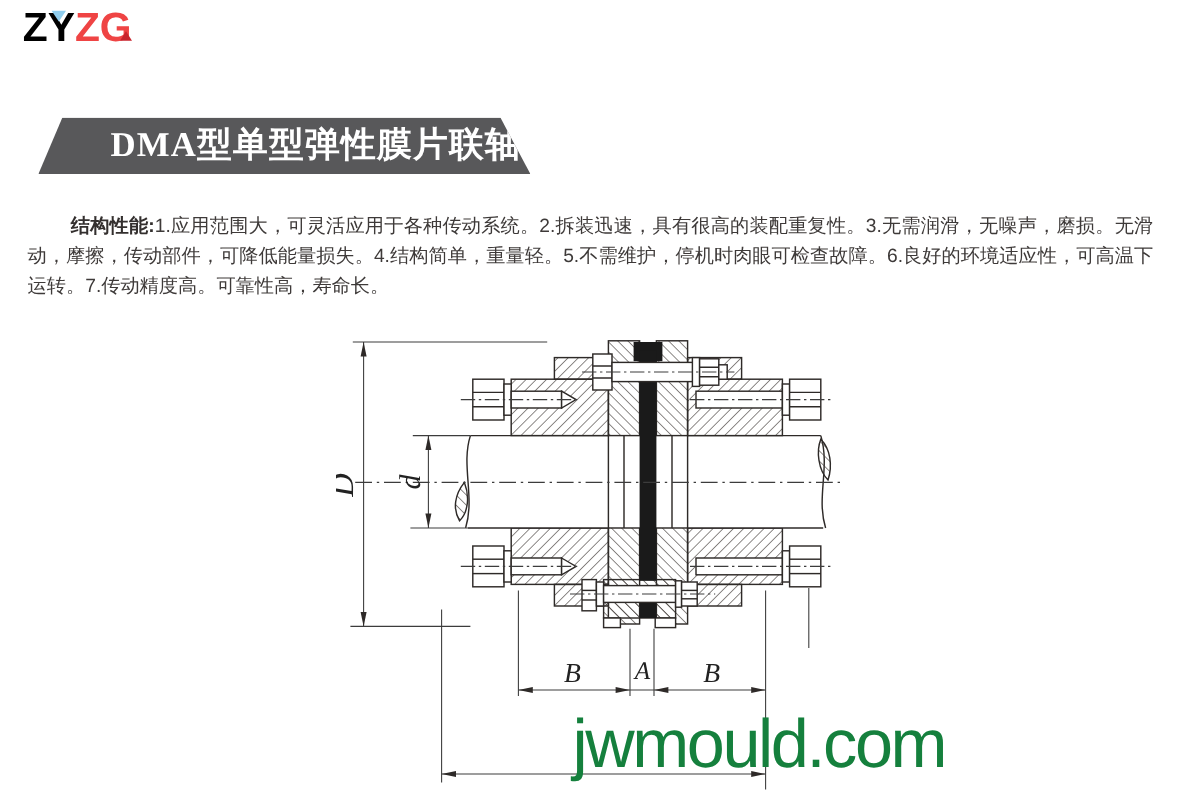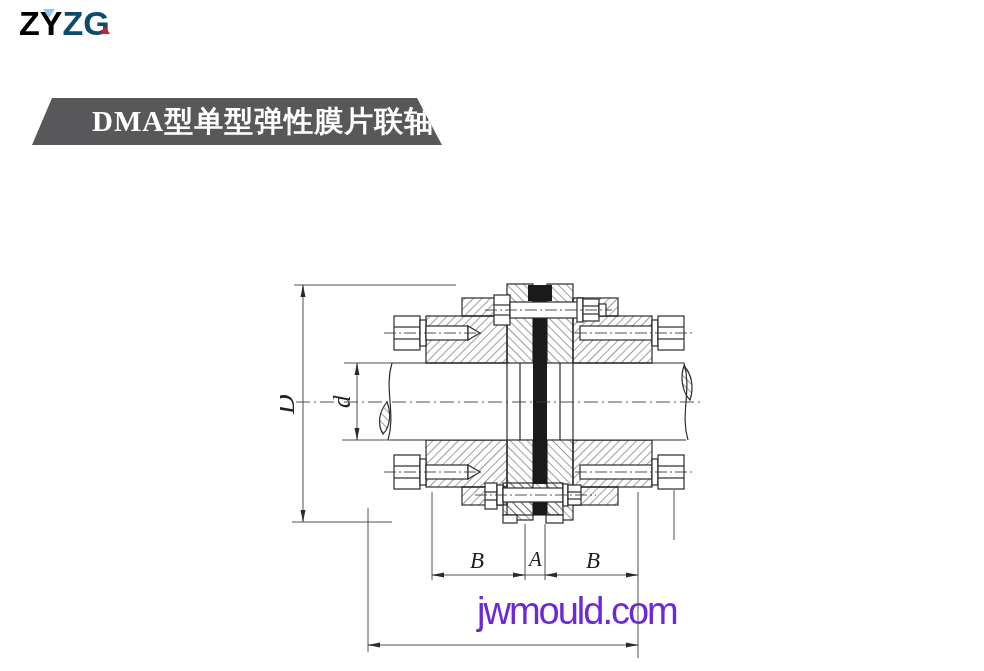--- a/index.html
+++ b/index.html
@@ -3,59 +3,60 @@
 <meta charset="utf-8">
 <style>
   html,body{margin:0;padding:0;background:#ffffff;}
   #page{position:relative;width:984px;height:671px;background:#ffffff;overflow:hidden;
         font-family:"Liberation Sans","DejaVu Sans",sans-serif;}
 
   
   .logo{position:absolute;left:19px;top:6px;font-size:34px;font-weight:800;
         letter-spacing:0px;line-height:34px;white-space:nowrap;}
   .logo .zy{color:#000000;}
-  .logo .zg{color:#0c4a6e;}
+  .logo .zg{color:#ef4444;}
   .tri{position:absolute;width:0;height:0;}
   .tri-blue{left:24px;top:3px;border-left:6px solid transparent;border-right:6px solid transparent;border-top:9px solid #8fcdee;}
   .tri-red{left:81px;top:20px;border-left:5px solid transparent;border-right:5px solid transparent;border-bottom:8px solid #c8232c;}
 
   
   .banner{position:absolute;left:30px;top:98px;width:412px;height:47px;background:#58585a;
           clip-path:polygon(22px 0,387px 0,412px 47px,2px 47px);}
   .banner span{display:block;padding-left:62px;line-height:47px;color:#ffffff;
           font-family:"Liberation Serif","DejaVu Serif",serif;font-weight:bold;
           font-size:29px;letter-spacing:1px;white-space:nowrap;}
 
   
   .desc{position:absolute;left:23px;top:160px;width:938px;font-size:16px;line-height:25px;
         color:#3e3a39;text-align:justify;text-indent:36px;}
   .desc b{font-weight:bold;color:#332f2e;}
 
   
   .drawing{position:absolute;left:280px;top:262px;width:620px;height:405px;}
 
   
-  .watermark{position:absolute;left:477px;top:592px;font-size:38px;letter-spacing:-2px;
-        color:#6d28d9;z-index:5;line-height:1;white-space:nowrap;}
+  .watermark{position:absolute;left:477px;top:592px;font-size:57px;letter-spacing:-2px;
+        color:#15803d;z-index:5;line-height:1;white-space:nowrap;}
 </style>
 </head>
 <body>
 
 <div id="page">
 
   <div class="logo">
     <span class="zy">ZY</span><span class="zg">ZG</span>
     <i class="tri tri-blue"></i>
     <i class="tri tri-red"></i>
   </div>
 
   <div class="banner">
     <span>DMA型单型弹性膜片联轴器</span>
   </div>
 
+  <p class="desc"><b>结构性能:</b><span>1.应用范围大，可灵活应用于各种传动系统。2.拆装迅速，具有很高的装配重复性。3.无需润滑，无噪声，磨损。无滑动，摩擦，传动部件，可降低能量损失。4.结构简单，重量轻。5.不需维护，停机时肉眼可检查故障。6.良好的环境适应性，可高温下运转。7.传动精度高。可靠性高，寿命长。</span></p>
 
   <svg class="drawing" viewBox="0 0 620 405">
     <defs>
       <pattern id="hatchA" width="6" height="6" patternUnits="userSpaceOnUse" patternTransform="rotate(45)">
         <line x1="0" y1="0" x2="0" y2="6" stroke="#403b38" stroke-width="1"></line>
       </pattern>
       <pattern id="hatchB" width="6" height="6" patternUnits="userSpaceOnUse" patternTransform="rotate(-45)">
         <line x1="0" y1="0" x2="0" y2="6" stroke="#403b38" stroke-width="1"></line>
       </pattern>
     </defs>

